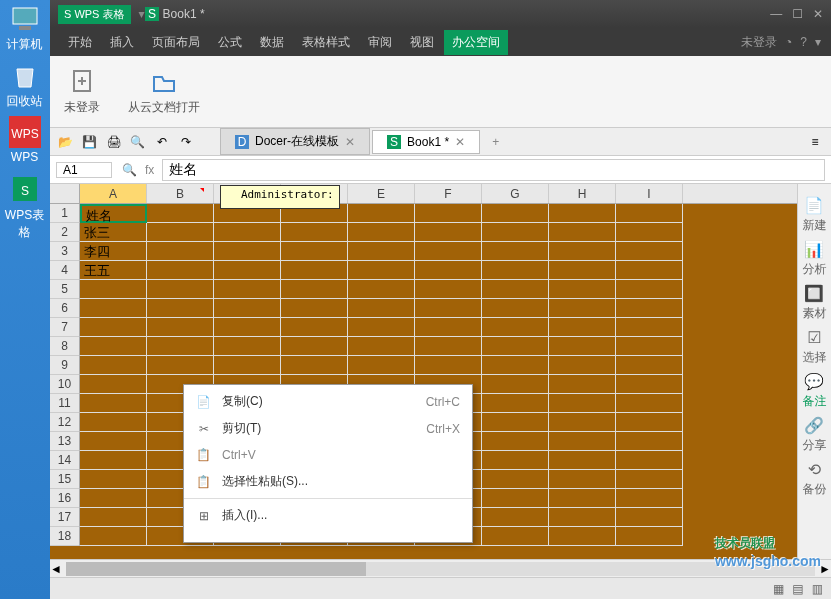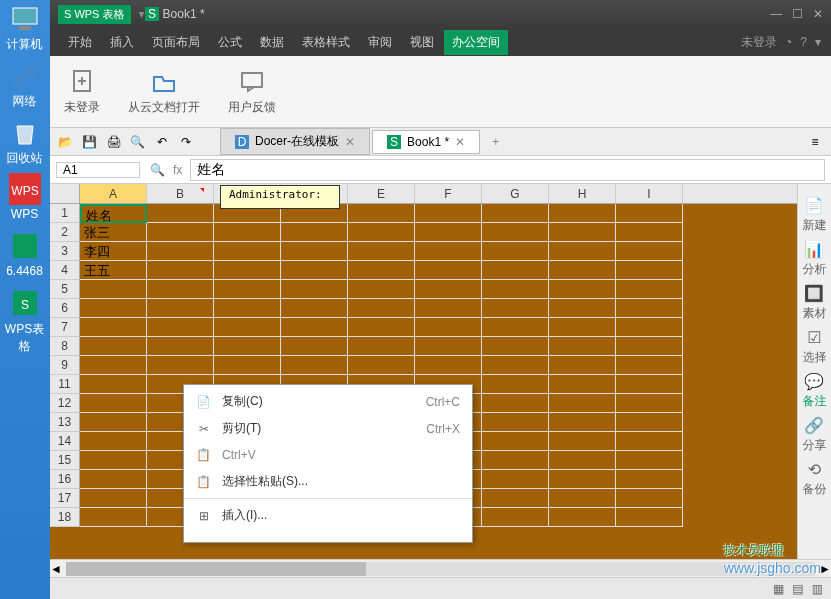--- a/index.html
+++ b/index.html
@@ -21,100 +21,83 @@
 .ribbon-btn{display:flex;flex-direction:column;align-items:center;gap:4px;color:#555;cursor:pointer;padding:4px}
 .ribbon-btn .ico{width:28px;height:28px;display:flex;align-items:center;justify-content:center}
 .qat{height:28px;background:#eee;border-bottom:1px solid #ccc;display:flex;align-items:center;padding:0 6px;gap:4px}
 .qat .ico{width:20px;height:20px;display:flex;align-items:center;justify-content:center;cursor:pointer}
 .tabs{display:flex;align-items:center;margin-left:20px;flex:1}
 .tab{display:flex;align-items:center;gap:6px;padding:4px 14px;background:#ddd;border:1px solid #bbb;margin-right:2px}
 .tab.active{background:#fff}
 .tab .close{color:#888;cursor:pointer}
 .plus{padding:4px 10px;color:#888;cursor:pointer}
 .formula-bar{height:28px;background:#fff;border-bottom:1px solid #ccc;display:flex;align-items:center;padding:0 6px}
-.name-box{width:84px;border:1px solid #ccc;padding:0 6px;margin-right:10px}
+.name-box{width:56px;border:1px solid #ccc;padding:0 6px;margin-right:10px}
 .fx-icons{display:flex;gap:8px;color:#888;margin-right:8px}
 .fx-input{flex:1;border:1px solid #ccc;padding:2px 6px;font-size:14px}
 .sheet-area{flex:1;display:flex;position:relative}
 .grid{flex:1;position:relative;overflow:hidden}
 .col-headers{display:flex;height:20px;background:#e8e8e8;border-bottom:1px solid #aaa}
 .corner{width:30px;border-right:1px solid #aaa;background:#e8e8e8}
 .col-h{width:67px;text-align:center;border-right:1px solid #ccc;line-height:20px;color:#444}
 .col-h.selected{background:#fdd870}
 .rows{display:flex;flex-direction:column}
 .row{display:flex;height:19px}
 .row-h{width:30px;text-align:center;border-right:1px solid #aaa;border-bottom:1px solid #ccc;background:#e8e8e8;line-height:19px;color:#444}
 .cell{width:67px;border-right:1px solid #ddd;border-bottom:1px solid #ddd;padding:0 4px;line-height:19px;font-size:13px}
 .cell.active{border:2px solid #0a9b5c}
-.comment-box{position:absolute;left:170px;top:1px;width:120px;height:24px;background:#ffffcc;border:1px solid #333;padding:2px 8px;font-size:11px;font-family:monospace;z-index:5}
+.comment-box{position:absolute;left:170px;top:1px;width:120px;height:24px;background:#ffffcc;border:1px solid #333;padding:2px 20px;font-size:11px;font-family:monospace;z-index:5}
 .comment-tri{position:absolute;left:150px;top:4px;width:0;height:0;border-top:4px solid red;border-left:4px solid transparent;z-index:6}
 .context-menu{position:absolute;left:133px;top:200px;width:290px;background:#fff;border:1px solid #999;box-shadow:2px 2px 6px rgba(0,0,0,.3);padding:3px 0;z-index:10}
 .cm-item{display:flex;align-items:center;padding:5px 12px;gap:10px;cursor:pointer}
 .cm-item .ico{width:16px;height:16px;display:flex;align-items:center;justify-content:center;color:#666}
 .cm-item .label{flex:1;color:#333}
 .cm-item .shortcut{color:#888}
 .cm-sep{height:1px;background:#ddd;margin:3px 0}
 .sidebar{width:34px;background:#f0f0f0;border-left:1px solid #ccc;display:flex;flex-direction:column;align-items:center;padding-top:10px;gap:2px}
 .side-btn{width:30px;height:42px;display:flex;flex-direction:column;align-items:center;justify-content:center;gap:2px;color:#666;cursor:pointer;font-size:10px}
 .side-btn.active{color:#0a9b5c}
 .side-btn .ico{font-size:16px}
 .statusbar{height:22px;background:#e8e8e8;border-top:1px solid #ccc;display:flex;align-items:center;padding:0 8px;justify-content:flex-end;gap:8px;color:#666}
 .hscroll{height:18px;background:#eee;border-top:1px solid #ccc;display:flex;align-items:center}
 .hscroll .bar{flex:1;height:14px;background:#ddd;margin:0 4px;position:relative}
 .hscroll .thumb{position:absolute;left:0;width:40%;height:100%;background:#bbb}
-.watermark{position:absolute;right:10px;bottom:23px;z-index:20;color:#0a9b5c;font-size:22px;font-weight:normal;text-shadow:1px 1px 0 #fff,-1px -1px 0 #fff;opacity:0.85}
+.watermark{position:absolute;right:10px;bottom:30px;z-index:20;color:#0a9b5c;font-size:22px;font-weight:bold;text-shadow:1px 1px 0 #fff,-1px -1px 0 #fff;opacity:0.85}
 .watermark .url{font-size:14px;color:#3a8cd8;display:block}
 svg{display:block}
 </style>
 </head>
 <body>
 
 <div class="desktop">
   <div class="desktop-icon">
       <div class="ico">
         <svg width="32" height="32">
           <rect x="4" y="6" width="24" height="16" fill="#5ab" stroke="#fff"></rect>
           <rect x="10" y="24" width="12" height="4" fill="#888"></rect>
         </svg>
       </div>
       <span>计算机</span>
     </div>
   <div class="desktop-icon">
       <div class="ico">
         <svg width="32" height="32">
-          <circle cx="10" cy="22" r="6" fill="#48c"></circle>
-          <circle cx="22" cy="14" r="6" fill="#48c"></circle>
-        </svg>
-      </div>
-      <span>网络</span>
-    </div>
-  <div class="desktop-icon">
-      <div class="ico">
-        <svg width="32" height="32">
           <path d="M8 10 L24 10 L22 28 L10 28 Z" fill="#cde" stroke="#fff"></path>
         </svg>
       </div>
       <span>回收站</span>
     </div>
   <div class="desktop-icon">
       <div class="ico">
         <svg width="32" height="32">
           <rect width="32" height="32" fill="#d33"></rect>
           <text x="16" y="22" fill="#fff" text-anchor="middle" font-size="10">WPS</text>
         </svg>
       </div>
       <span>WPS</span>
-    </div>
-  <div class="desktop-icon">
-      <div class="ico">
-        <svg width="32" height="32">
-          <rect x="4" y="4" width="24" height="24" fill="#0a9b5c"></rect>
-        </svg>
-      </div>
-      <span>6.4468</span>
     </div>
   <div class="desktop-icon">
       <div class="ico">
         <svg width="32" height="32">
           <rect x="4" y="4" width="24" height="24" fill="#0a9b5c"></rect>
           <text x="16" y="22" fill="#fff" text-anchor="middle" font-size="14">S</text>
         </svg>
       </div>
       <span>WPS表格</span>
     </div>
@@ -169,29 +152,20 @@
         <span>未登录</span>
       </div>
     <div class="ribbon-btn">
         <div class="ico">
           <svg width="28" height="28">
             <path d="M4 10 L12 10 L14 14 L24 14 L24 24 L4 24 Z" fill="none" stroke="#48c" stroke-width="2"></path>
           </svg>
         </div>
         <span>从云文档打开</span>
       </div>
-    <div class="ribbon-btn">
-        <div class="ico">
-          <svg width="28" height="28">
-            <rect x="4" y="6" width="20" height="14" fill="none" stroke="#888" stroke-width="2"></rect>
-            <path d="M10 20 L10 24 L16 20" fill="none" stroke="#888" stroke-width="2"></path>
-          </svg>
-        </div>
-        <span>用户反馈</span>
-      </div>
   </div>
 
   <div class="qat">
     <span class="ico" style="color:#e8a030">📂</span>
     <span class="ico" style="color:#48c">💾</span>
     <span class="ico">🖨</span>
     <span class="ico">🔍</span>
     <span class="ico">↶</span>
     <span class="ico">↷</span>
     <div class="tabs">
@@ -342,20 +316,32 @@
             <div class="cell"></div>
             <div class="cell"></div>
             <div class="cell"></div>
             <div class="cell"></div>
             <div class="cell"></div>
             <div class="cell"></div>
             <div class="cell"></div>
             <div class="cell"></div>
           </div>
           <div class="row">
+            <div class="row-h">10</div>
+            <div class="cell"></div>
+            <div class="cell"></div>
+            <div class="cell"></div>
+            <div class="cell"></div>
+            <div class="cell"></div>
+            <div class="cell"></div>
+            <div class="cell"></div>
+            <div class="cell"></div>
+            <div class="cell"></div>
+          </div>
+          <div class="row">
             <div class="row-h">11</div>
             <div class="cell"></div>
             <div class="cell"></div>
             <div class="cell"></div>
             <div class="cell"></div>
             <div class="cell"></div>
             <div class="cell"></div>
             <div class="cell"></div>
             <div class="cell"></div>
             <div class="cell"></div>

